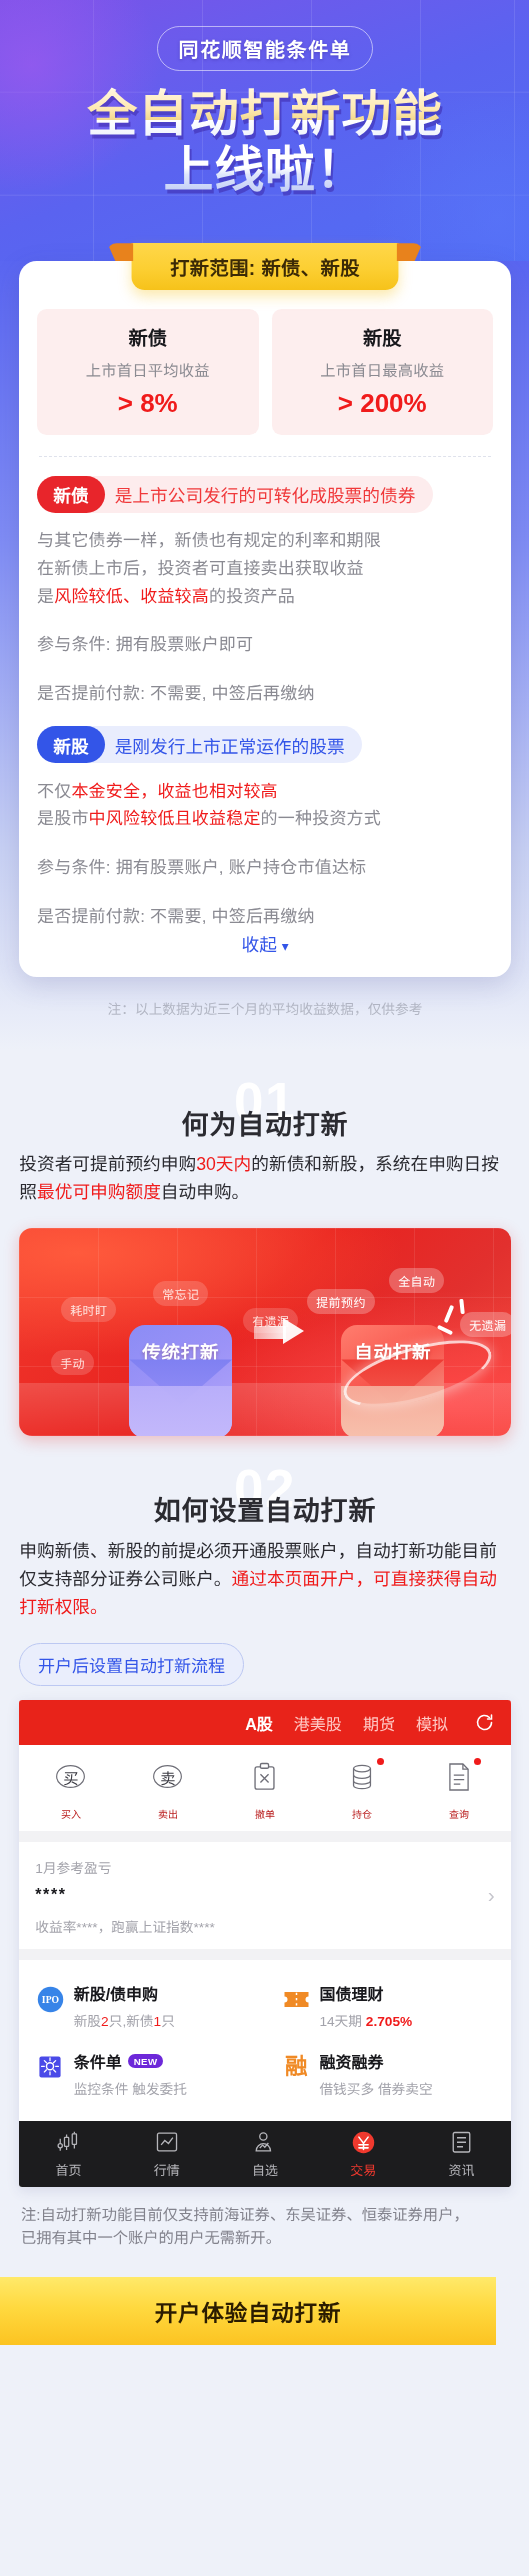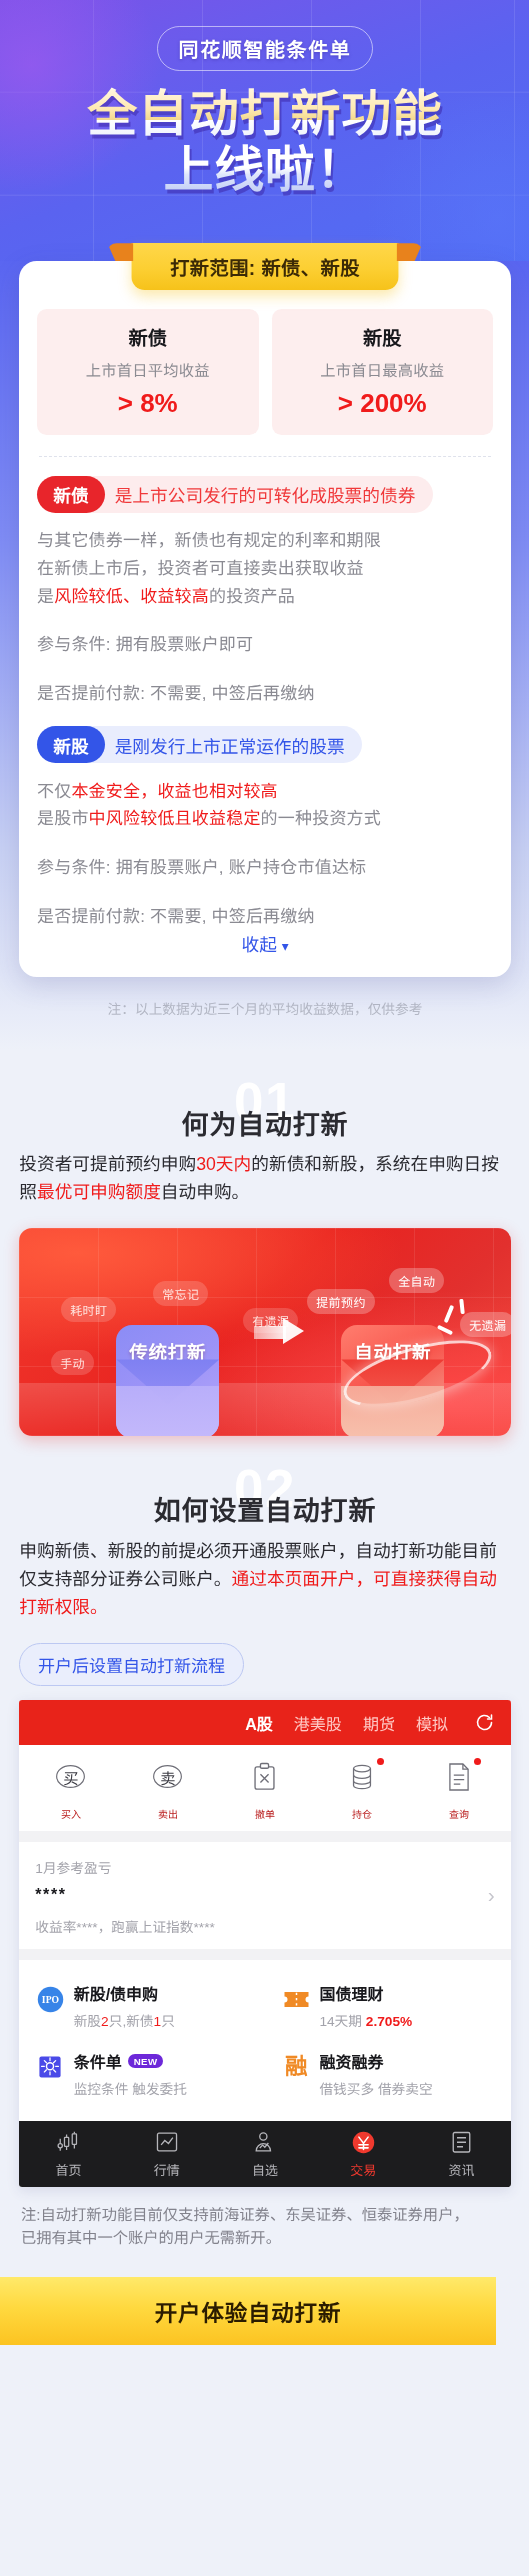--- a/index.html
+++ b/index.html
@@ -363,21 +363,21 @@
 
       <div class="lbl" style="left:42px; top:69px;">耗时盯</div>
       <div class="lbl" style="left:134px; top:53px;">常忘记</div>
       <div class="lbl" style="left:224px; top:80px;">有遗漏</div>
       <div class="lbl" style="left:32px; top:122px;">手动</div>
 
       <div class="lbl bright" style="left:288px; top:61px;">提前预约</div>
       <div class="lbl bright" style="left:370px; top:40px;">全自动</div>
       <div class="lbl bright" style="left:441px; top:84px;">无遗漏</div>
 
-      <div class="env old" style="left:97px; top:97px;font-family:Liberation Serif, serif;">
+      <div class="env old" style="left:110px; top:97px;font-family:Liberation Serif, serif;">
         <div class="body"></div>
         <div class="flapTxt">传统打新</div>
         <div class="mark">✕</div>
         <div class="flap"></div>
         <div class="front"></div>
       </div>
 
       <div class="arrow">
         <div class="shaft"></div>
           <div class="head"></div>

